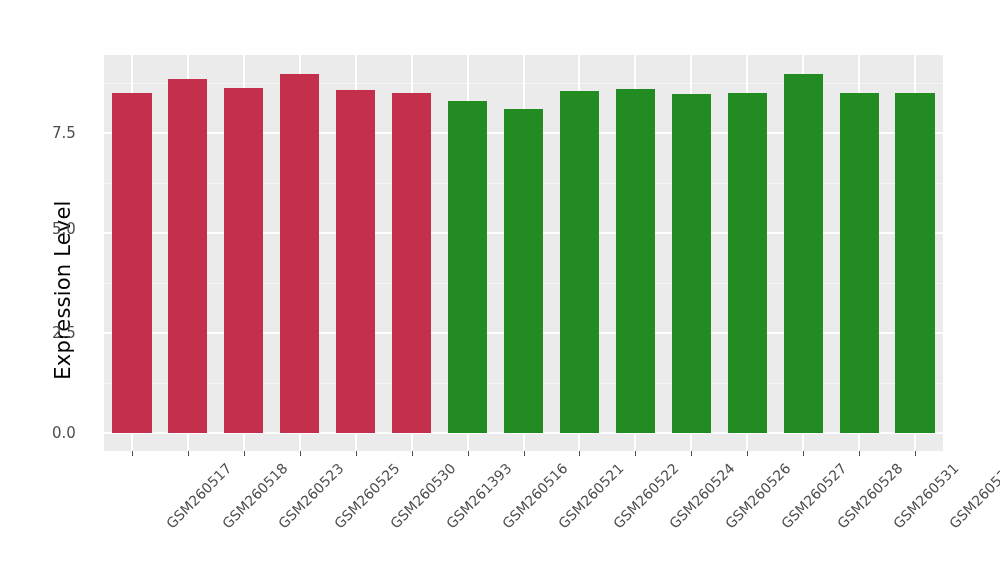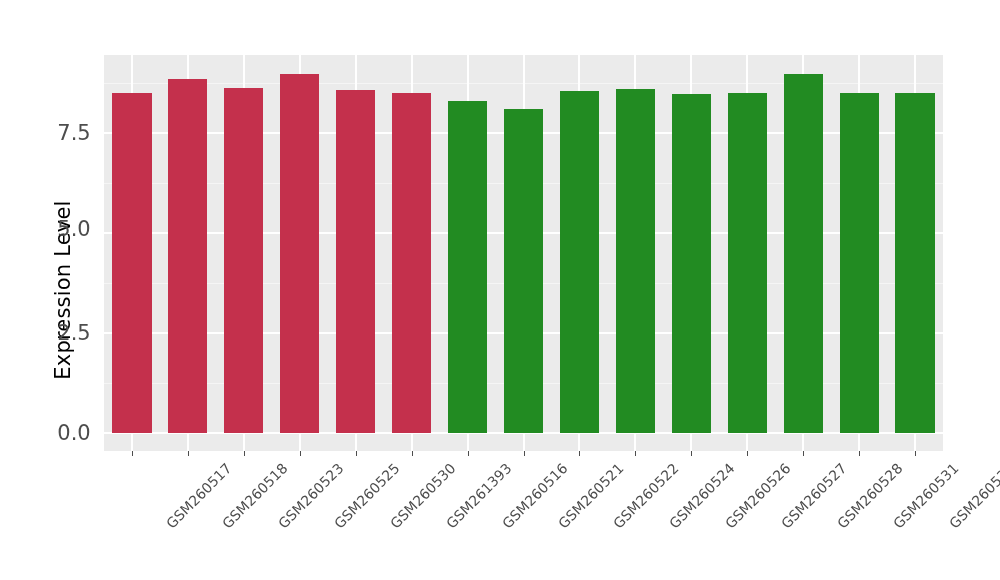--- a/index.html
+++ b/index.html
@@ -38,22 +38,22 @@
     color: #000000;
     letter-spacing: 0.2px;
     white-space: nowrap;
   }
 
   
   .y-tick-label {
     position: absolute;
     right: 0;
     width: 44px;
-    text-align: center;
-    font-size: 21px;
+    text-align: left;
+    font-size: 15px;
     color: #4d4d4d;
     transform: translateY(-50%);
     white-space: nowrap;
   }
   #y-tick-labels {
     position: absolute;
     left: 52px;
     top: 0;
     width: 44px;
     height: 580px;

